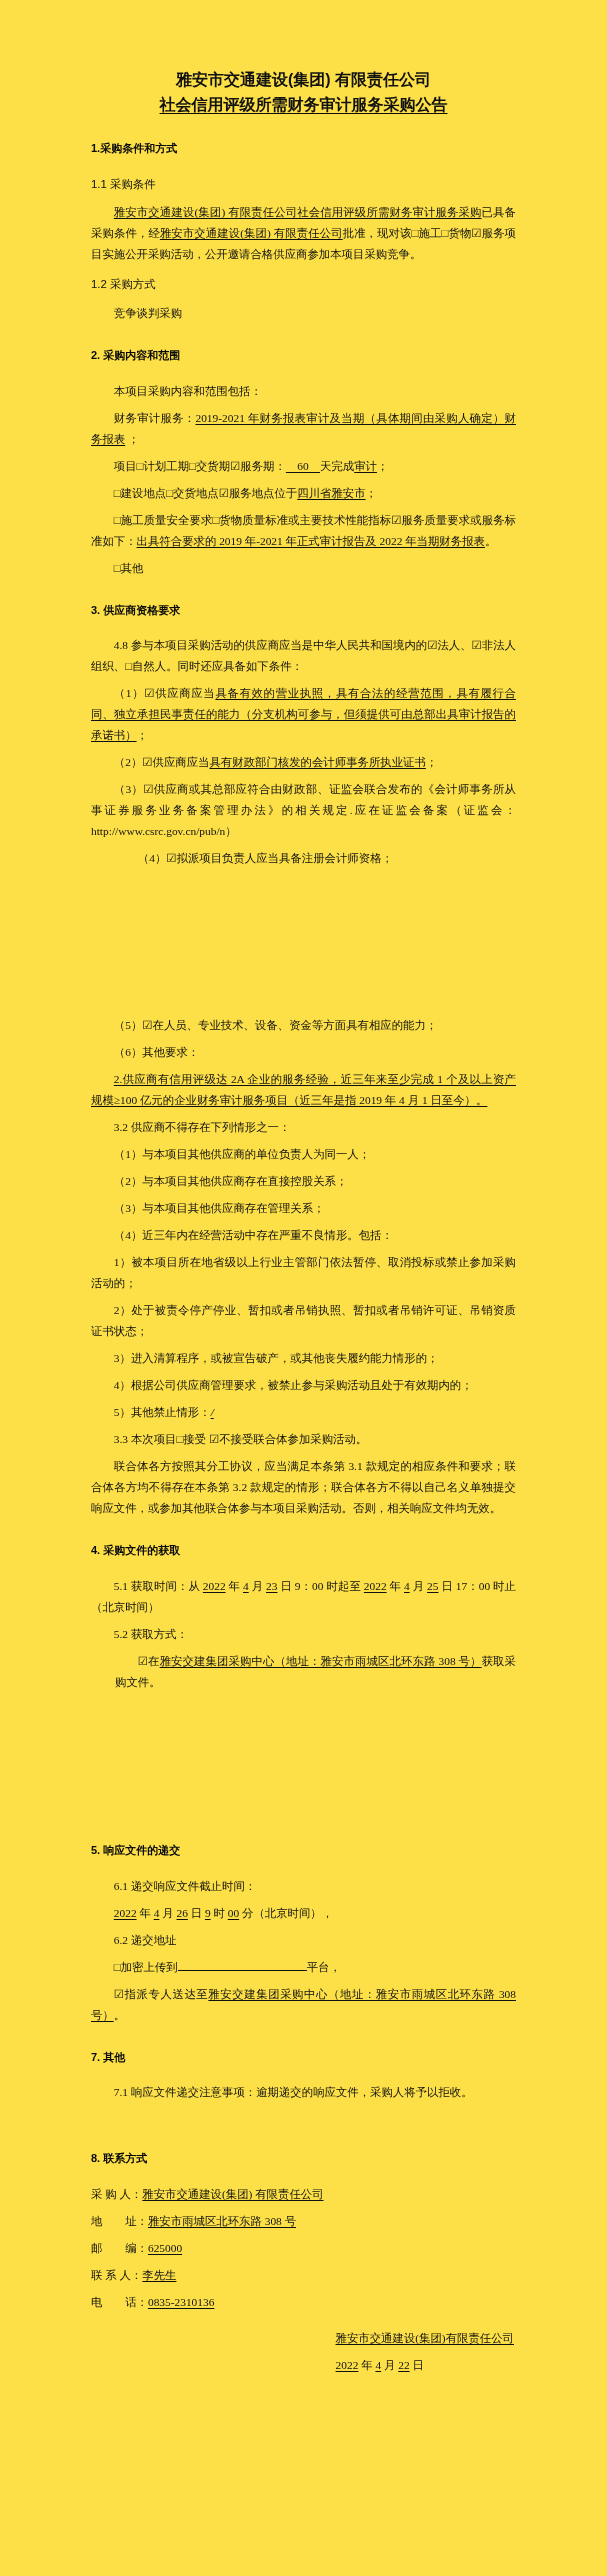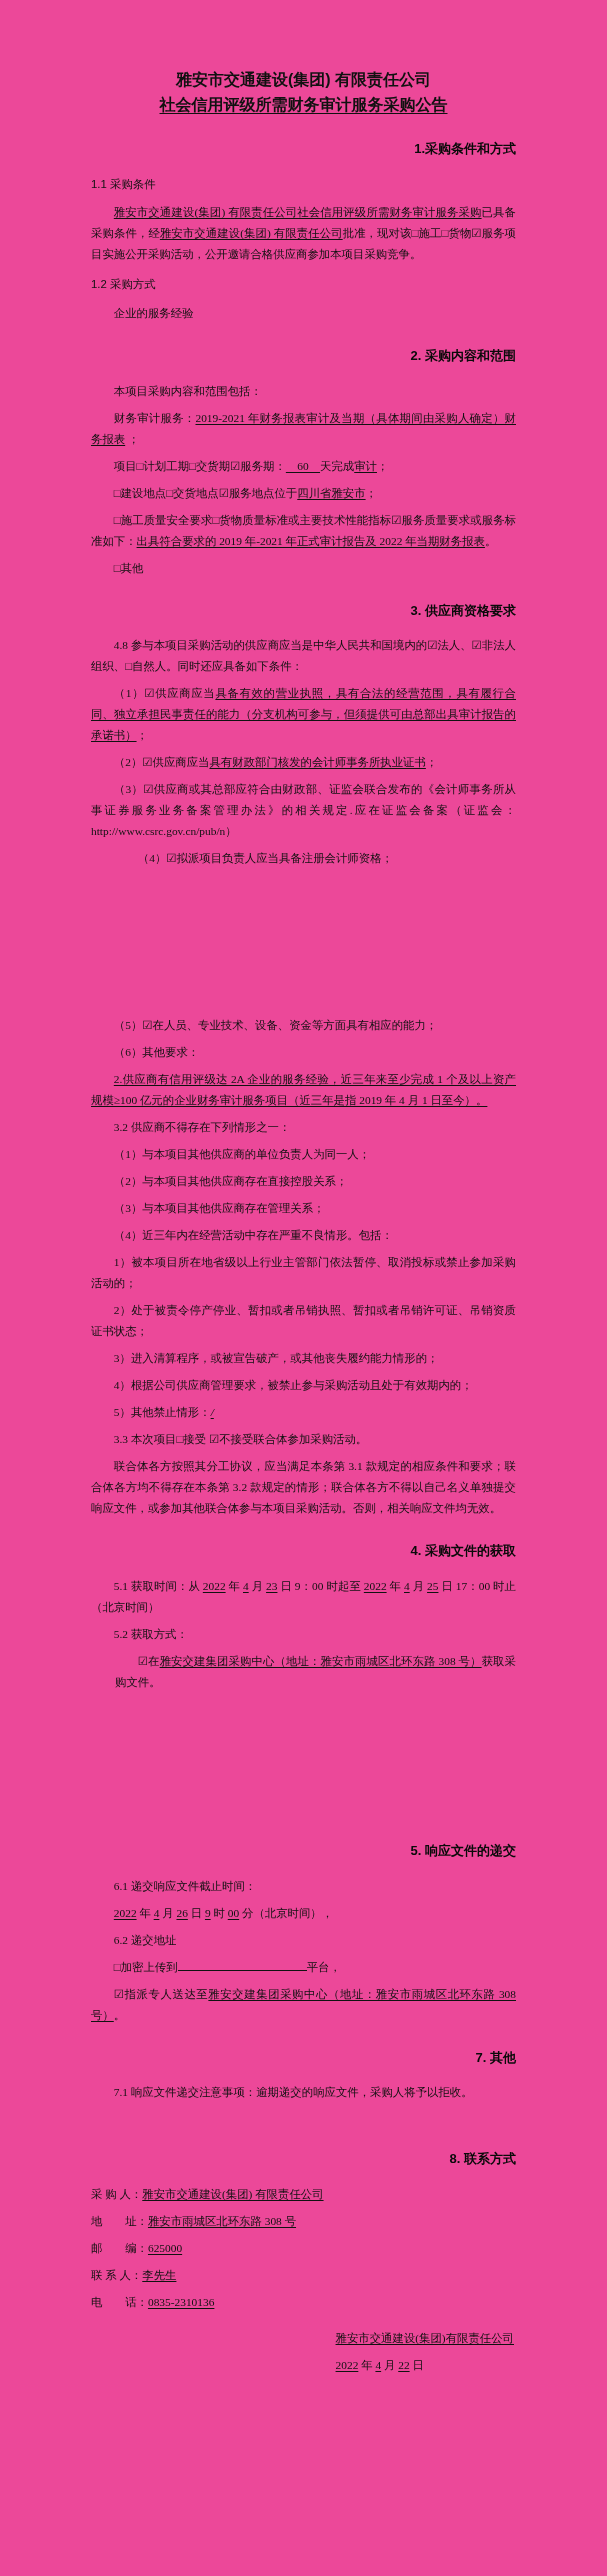--- a/index.html
+++ b/index.html
@@ -2,45 +2,44 @@
 <html style="font-size:12px"><head>
 <meta charset="utf-8">
 <style>
   html, body { margin: 0; padding: 0; background: #ffffff; }
   .page {
     position: relative;
     width: 607px;
     height: 2576px;
     box-sizing: border-box;
     margin: 0 auto;
-    background: #ec4899;
+    background: #fde047;
     padding: 67px 91px 0 91px;
     overflow: hidden;
     color: #111111;
     font-family: "Liberation Serif", "DejaVu Serif", serif;
     font-size: 11.4px;
   }
   .doc-title {
     text-align: center;
     font-family: "Liberation Sans", "DejaVu Sans", sans-serif;
     font-weight: bold;
     font-size: 16px;
     line-height: 25px;
     margin: 0 0 10.6px 0;
   }
   .doc-title .title-line { display: block; }
   .doc-title .title-line.underlined { text-decoration: underline; text-underline-offset: 3px; }
   .doc-heading {
     font-family: "Liberation Sans", "DejaVu Sans", sans-serif;
     font-weight: bold;
-    font-size: 13px;
+    font-size: 11px;
     line-height: 23px;
     margin: 20px 0 13.7px 0;
     color: #0a0a0a;
-    text-align: right;
   }
   .doc-sub {
     font-family: "Liberation Sans", "DejaVu Sans", sans-serif;
     font-weight: normal;
     font-size: 11.4px;
     line-height: 21px;
     margin: 9px 0 7.6px 0;
   }
   .doc-para {
     margin: 0 0 6px 0;
@@ -71,21 +70,21 @@
 <div class="page">
   <div class="doc-title">
     <span class="title-line">雅安市交通建设(集团) 有限责任公司</span>
     <span class="title-line underlined">社会信用评级所需财务审计服务采购公告</span>
   </div>
   <div>
       <h2 class="doc-heading">1.采购条件和方式</h2>
       <div class="doc-sub">1.1 采购条件</div>
       <p class="doc-para indent"><span class="u">雅安市交通建设(集团) 有限责任公司社会信用评级所需财务审计服务采购</span><span>已具备采购条件，经</span><span class="u">雅安市交通建设(集团) 有限责任公司</span><span>批准，现对该□施工□货物☑服务项目实施公开采购活动，公开邀请合格供应商参加本项目采购竞争。</span></p>
       <div class="doc-sub">1.2 采购方式</div>
-      <p class="doc-para indent"><span>企业的服务经验</span></p>
+      <p class="doc-para indent"><span>竞争谈判采购</span></p>
       <h2 class="doc-heading">2. 采购内容和范围</h2>
       <p class="doc-para indent"><span>本项目采购内容和范围包括：</span></p>
       <p class="doc-para indent"><span>财务审计服务：</span><span class="u">2019-2021 年财务报表审计及当期（具体期间由采购人确定）财务报表</span><span> ；</span></p>
       <p class="doc-para indent"><span>项目□计划工期□交货期☑服务期：</span><span class="u">　60　</span><span>天完成</span><span class="u">审计</span><span>；</span></p>
       <p class="doc-para indent"><span>□建设地点□交货地点☑服务地点位于</span><span class="u">四川省雅安市</span><span>；</span></p>
       <p class="doc-para indent"><span>□施工质量安全要求□货物质量标准或主要技术性能指标☑服务质量要求或服务标准如下：</span><span class="u">出具符合要求的 2019 年-2021 年正式审计报告及 2022 年当期财务报表</span><span>。</span></p>
       <p class="doc-para indent"><span>□其他</span></p>
       <h2 class="doc-heading">3. 供应商资格要求</h2>
       <p class="doc-para indent"><span>4.8 参与本项目采购活动的供应商应当是中华人民共和国境内的☑法人、☑非法人组织、□自然人。同时还应具备如下条件：</span></p>
       <p class="doc-para indent"><span>（1）☑供应商应当</span><span class="u">具备有效的营业执照，具有合法的经营范围，具有履行合同、独立承担民事责任的能力（分支机构可参与，但须提供可由总部出具审计报告的承诺书）</span><span>；</span></p>

